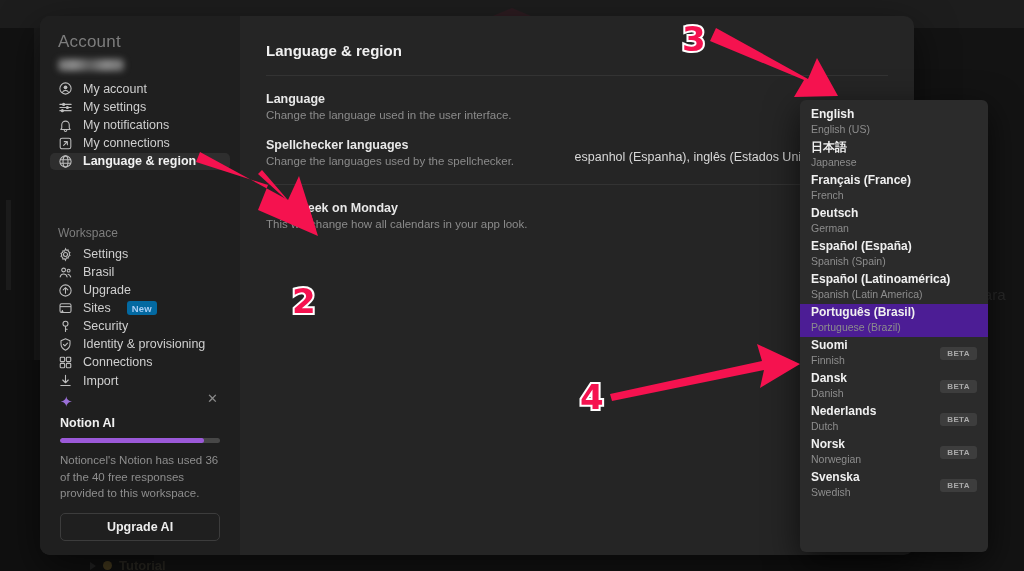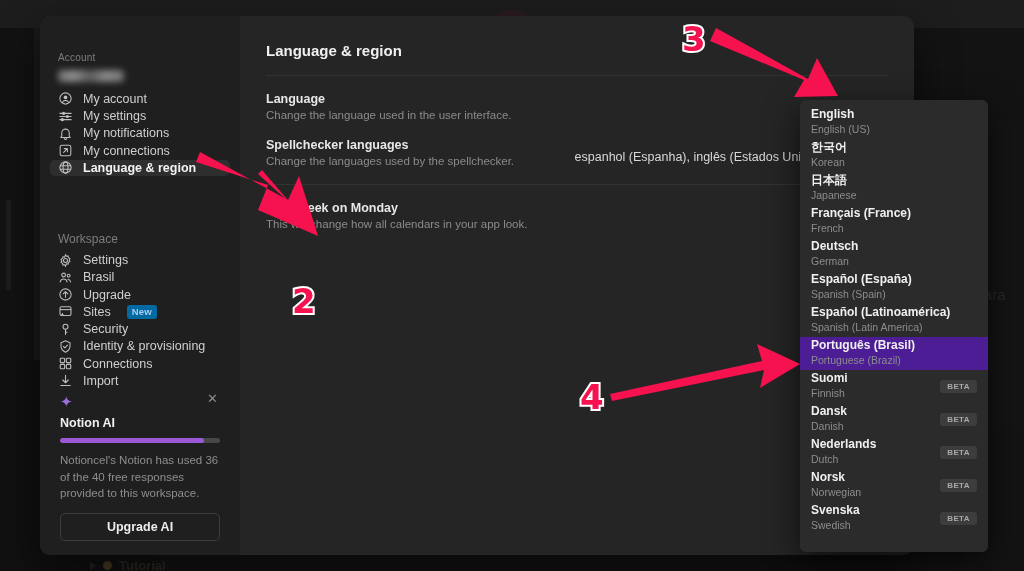--- a/index.html
+++ b/index.html
@@ -57,22 +57,22 @@
 
   
   .side {
     width: 200px; height: 100%;
     background: #1f1f1f;
     padding: 14px 10px 0 10px;
     display: flex; flex-direction: column;
     position: relative;
   }
   .side-head {
-    color: #7d7d7d; font-size: 10px; font-weight: 500;
-    padding: 2px 8px 6px 8px; letter-spacing: 0.2px; margin-top: 20px;
+    color: #7d7d7d; font-size: 17px; font-weight: 500;
+    padding: 2px 8px 6px 8px; letter-spacing: 0.2px;
   }
   .acct-blur {
     margin: 1px 8px 9px 8px; width: 66px; height: 19px;
     border-radius: 4px;
     background: linear-gradient(100deg,#6e6e6e 0%,#8e8e8e 24%,#5c5c5c 48%,#8a8a8a 72%,#707070 100%);
     filter: blur(3.2px);
   }
   .nav-item {
     display: flex; align-items: center; gap: 10px;
     height: 26px; padding: 0 8px; margin-bottom: 1px;
@@ -395,26 +395,20 @@
 
   <div class="dropdown" id="dropdown">
       <div class="dd-item">
         <div class="dd-txt">
           <div class="dd-native">English</div>
           <div class="dd-en">English (US)</div>
         </div>
       </div>
       <div class="dd-item">
         <div class="dd-txt">
-          <div class="dd-native">한국어</div>
-          <div class="dd-en">Korean</div>
-        </div>
-      </div>
-      <div class="dd-item">
-        <div class="dd-txt">
           <div class="dd-native">日本語</div>
           <div class="dd-en">Japanese</div>
         </div>
       </div>
       <div class="dd-item">
         <div class="dd-txt">
           <div class="dd-native">Français (France)</div>
           <div class="dd-en">French</div>
         </div>
       </div>

